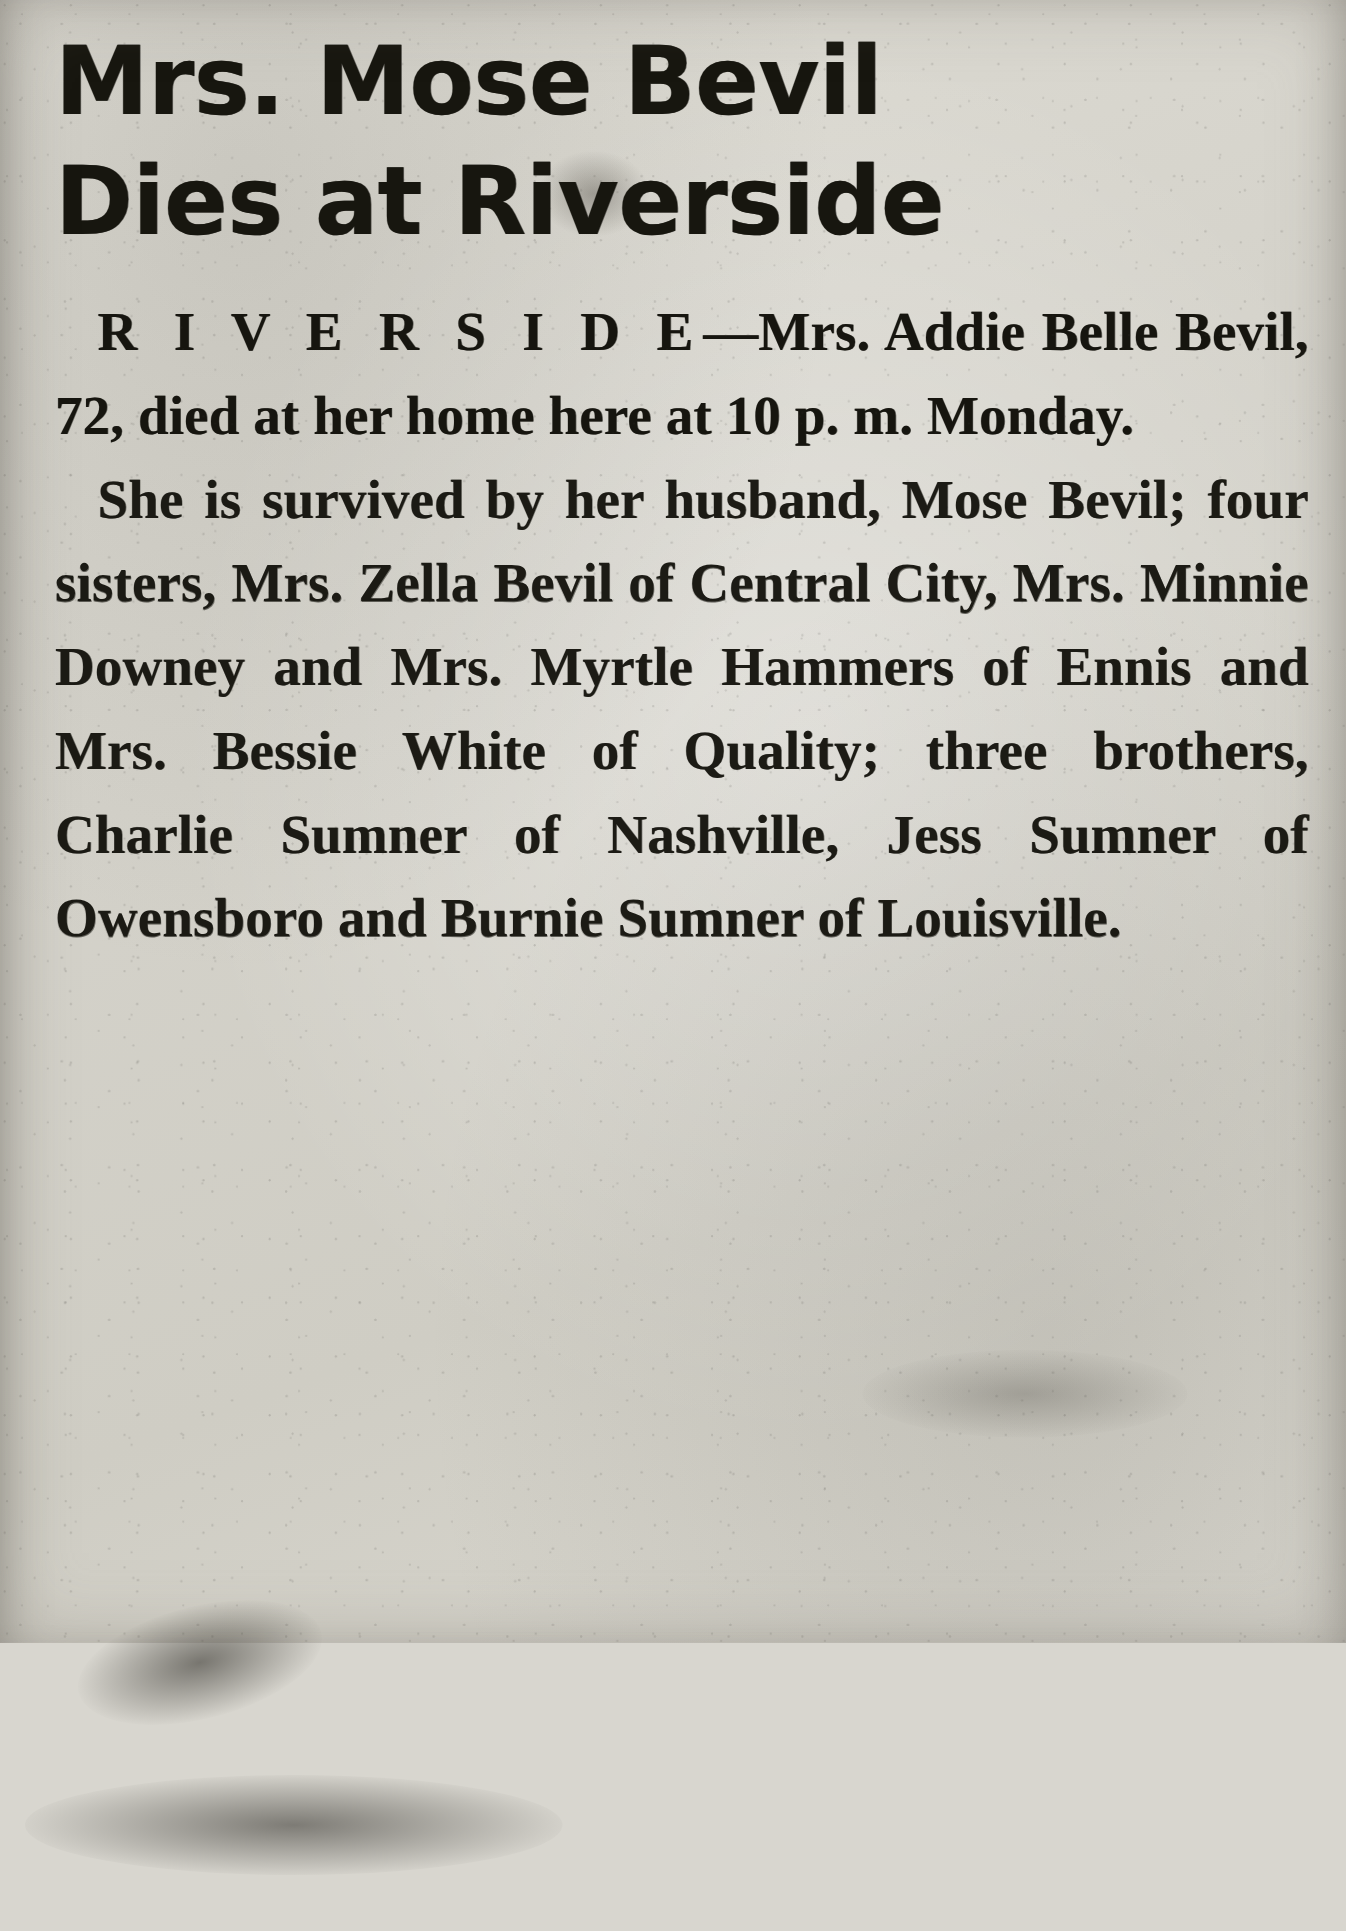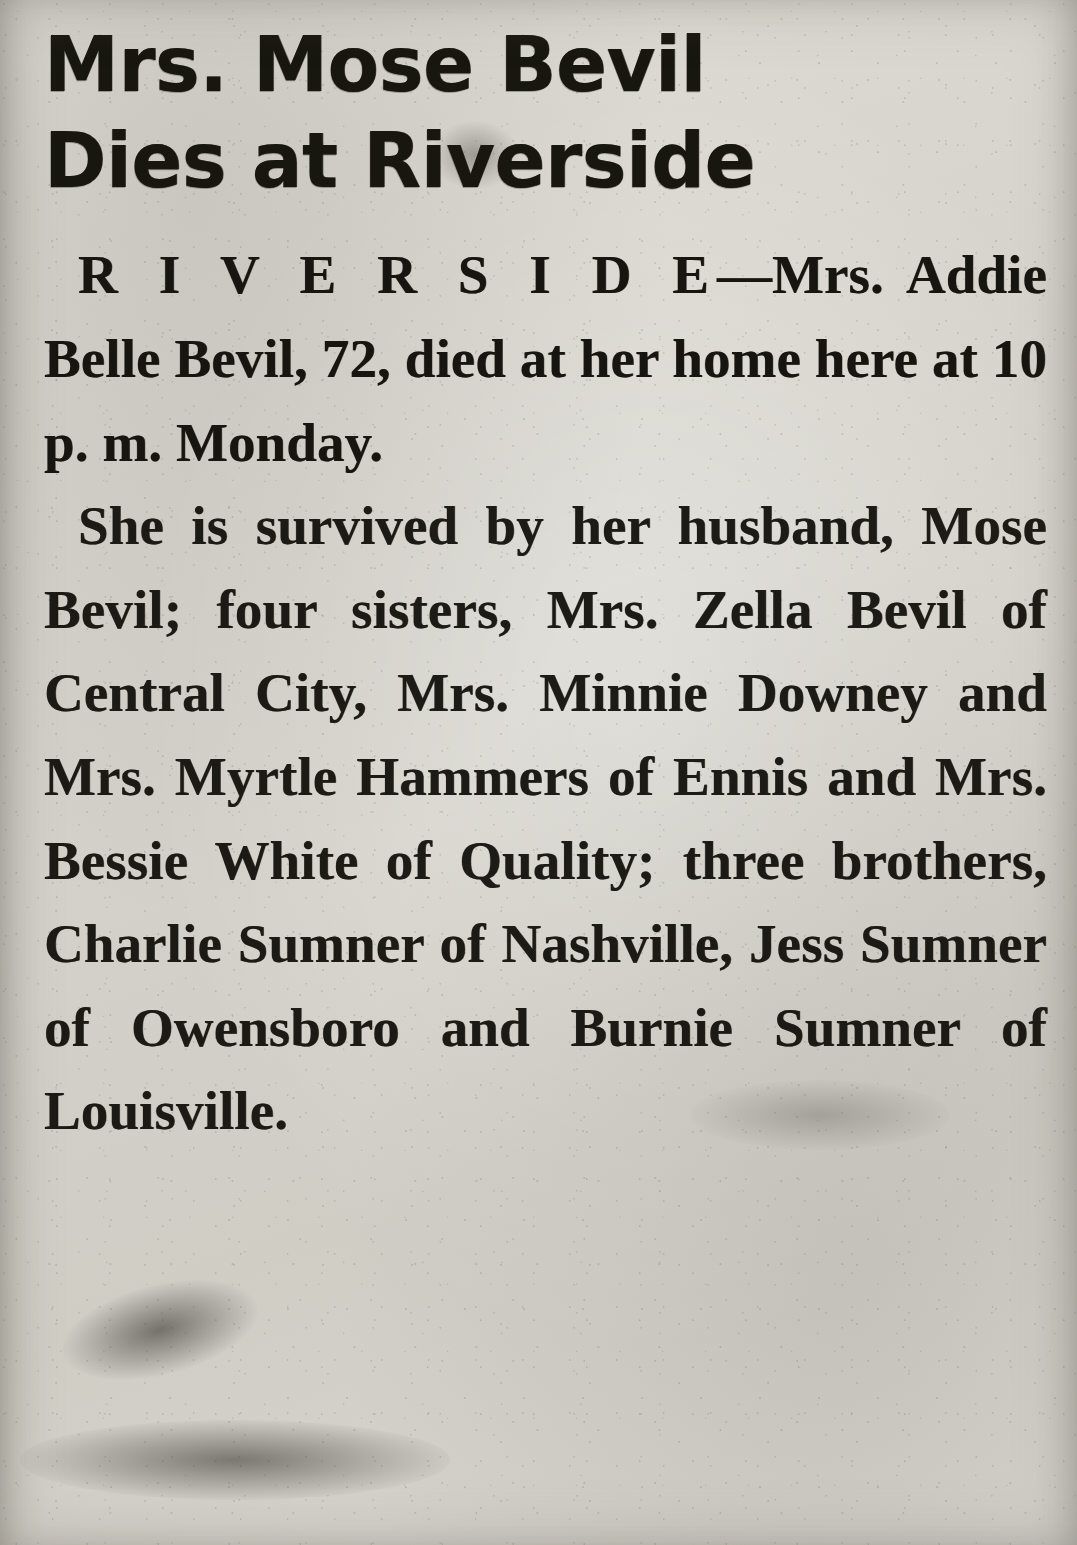--- a/index.html
+++ b/index.html
@@ -10,21 +10,21 @@
     width: 1077px;
     height: 1545px;
     background: #d8d6cf;
     font-family: "Liberation Serif", serif;
     overflow: hidden;
   }
 
   .clipping {
     position: relative;
     width: 1077px;
-    height: 1545px;
+    height: 1314px;
     background:
       radial-gradient(ellipse at 18% 12%, rgba(120,118,110,0.18) 0%, rgba(120,118,110,0) 38%),
       radial-gradient(ellipse at 78% 82%, rgba(110,108,100,0.16) 0%, rgba(110,108,100,0) 42%),
       radial-gradient(ellipse at 60% 45%, rgba(255,255,255,0.35) 0%, rgba(255,255,255,0) 55%),
       linear-gradient(160deg, #dedcd4 0%, #d4d2ca 40%, #cfcdc4 70%, #d9d7cf 100%);
     box-sizing: border-box;
     padding: 28px 30px 20px 44px;
   }
 
   
@@ -64,21 +64,21 @@
     transform-origin: left center;
   }
   .headline-line.second {
     margin-top: 22px;
   }
 
   .body-text {
     margin-top: 36px;
     font-family: "Liberation Serif", serif;
     font-weight: 700;
-    font-size: 55px;
+    font-size: 44px;
     line-height: 1.52;
     color: #16150f;
     text-align: justify;
     text-justify: inter-word;
     letter-spacing: 0.1px;
     -webkit-font-smoothing: none;
   }
   .body-text p {
     margin: 0;
     text-indent: 34px;

